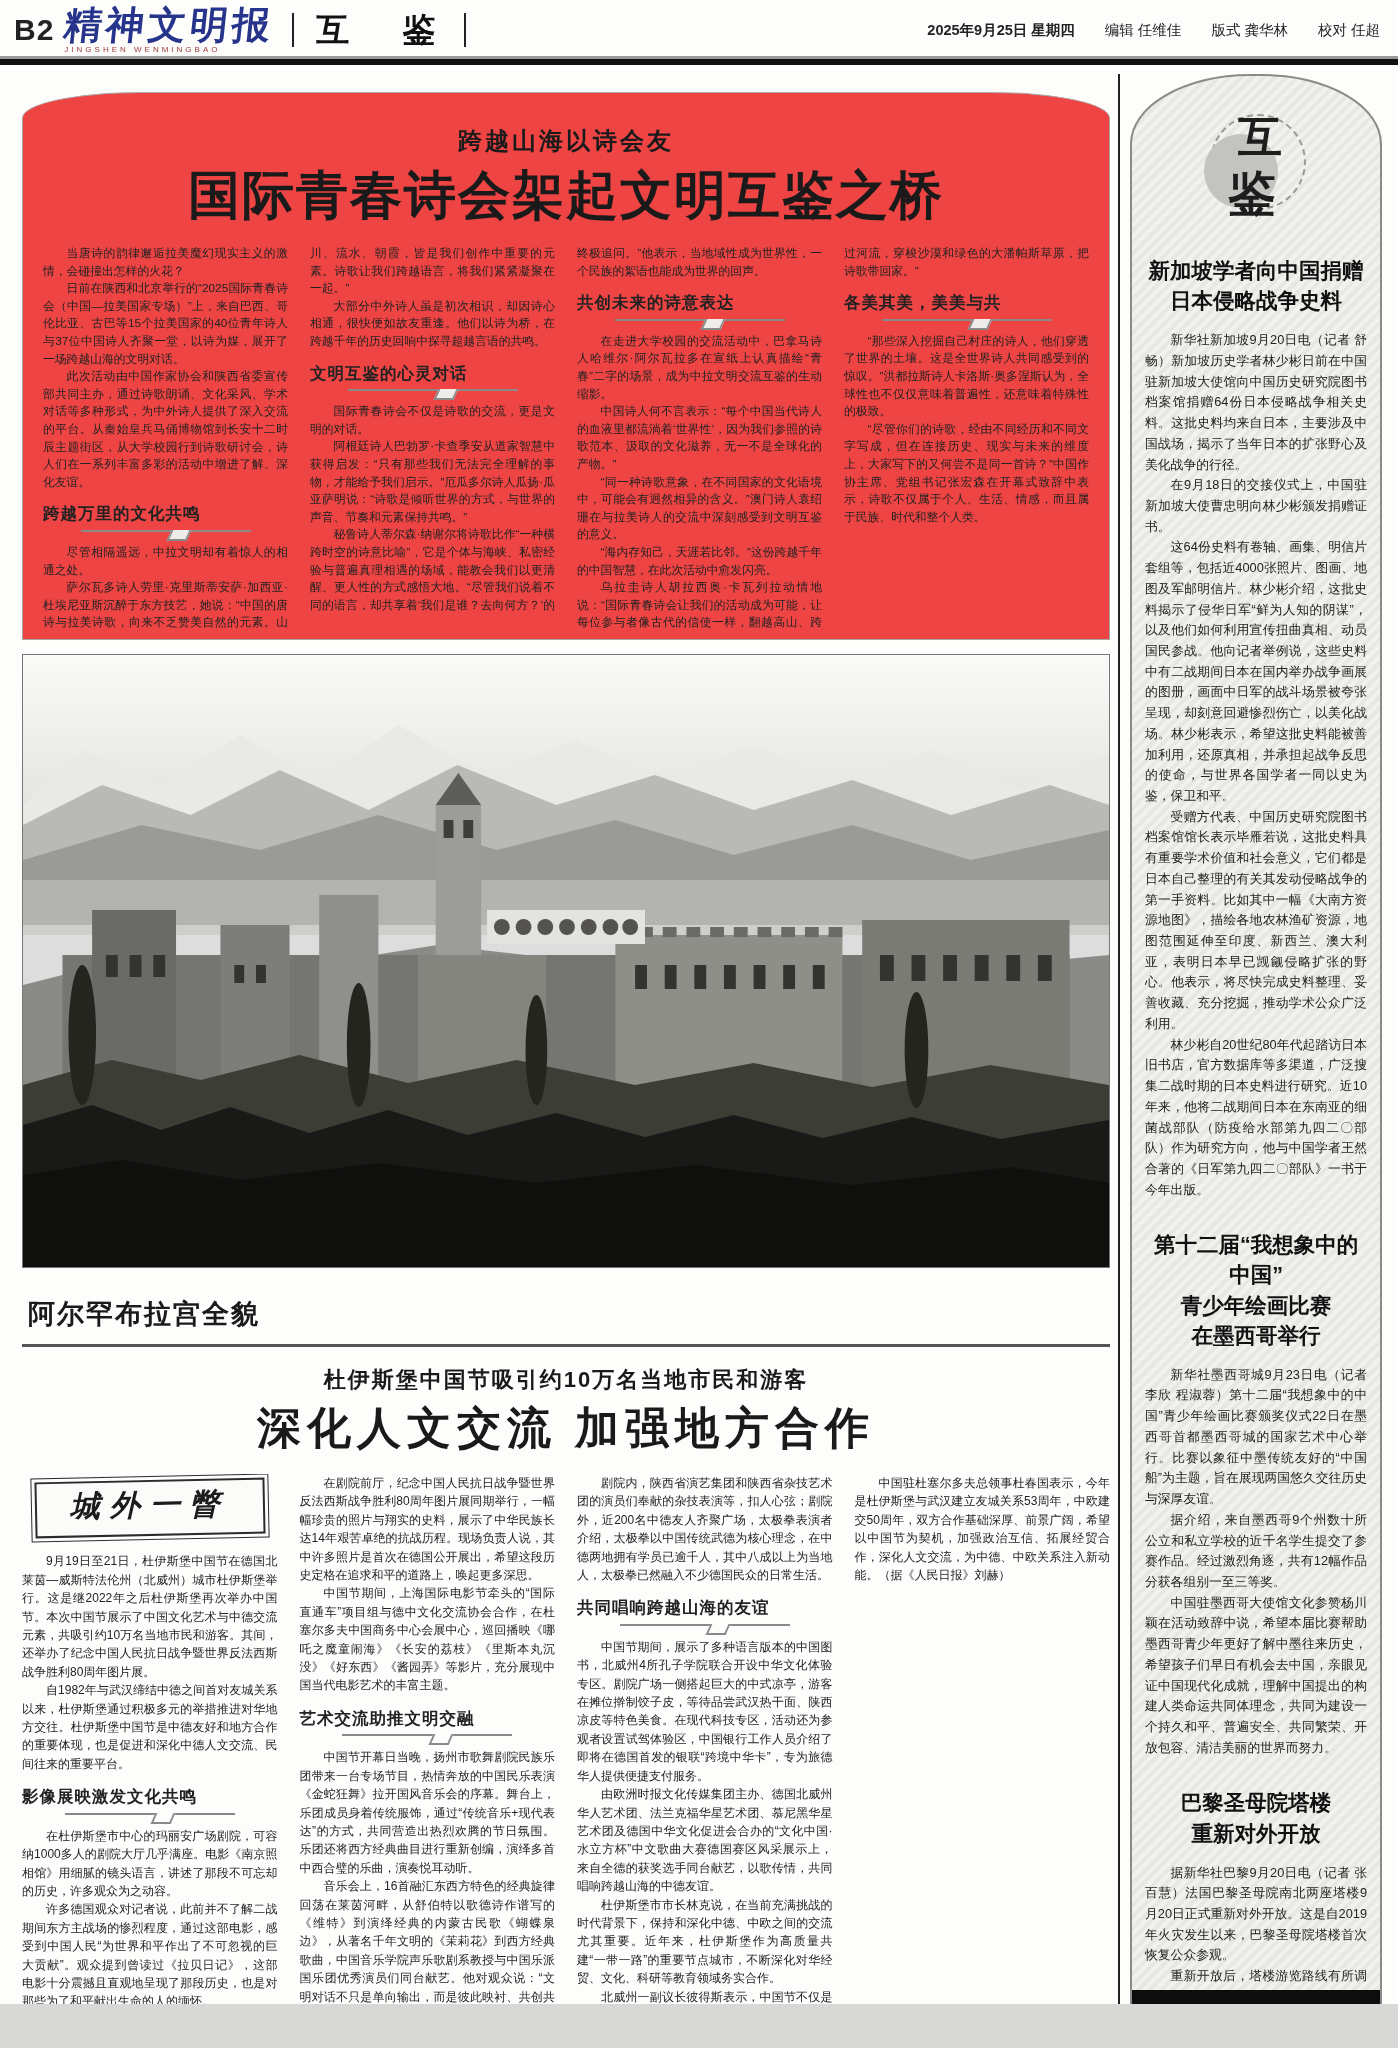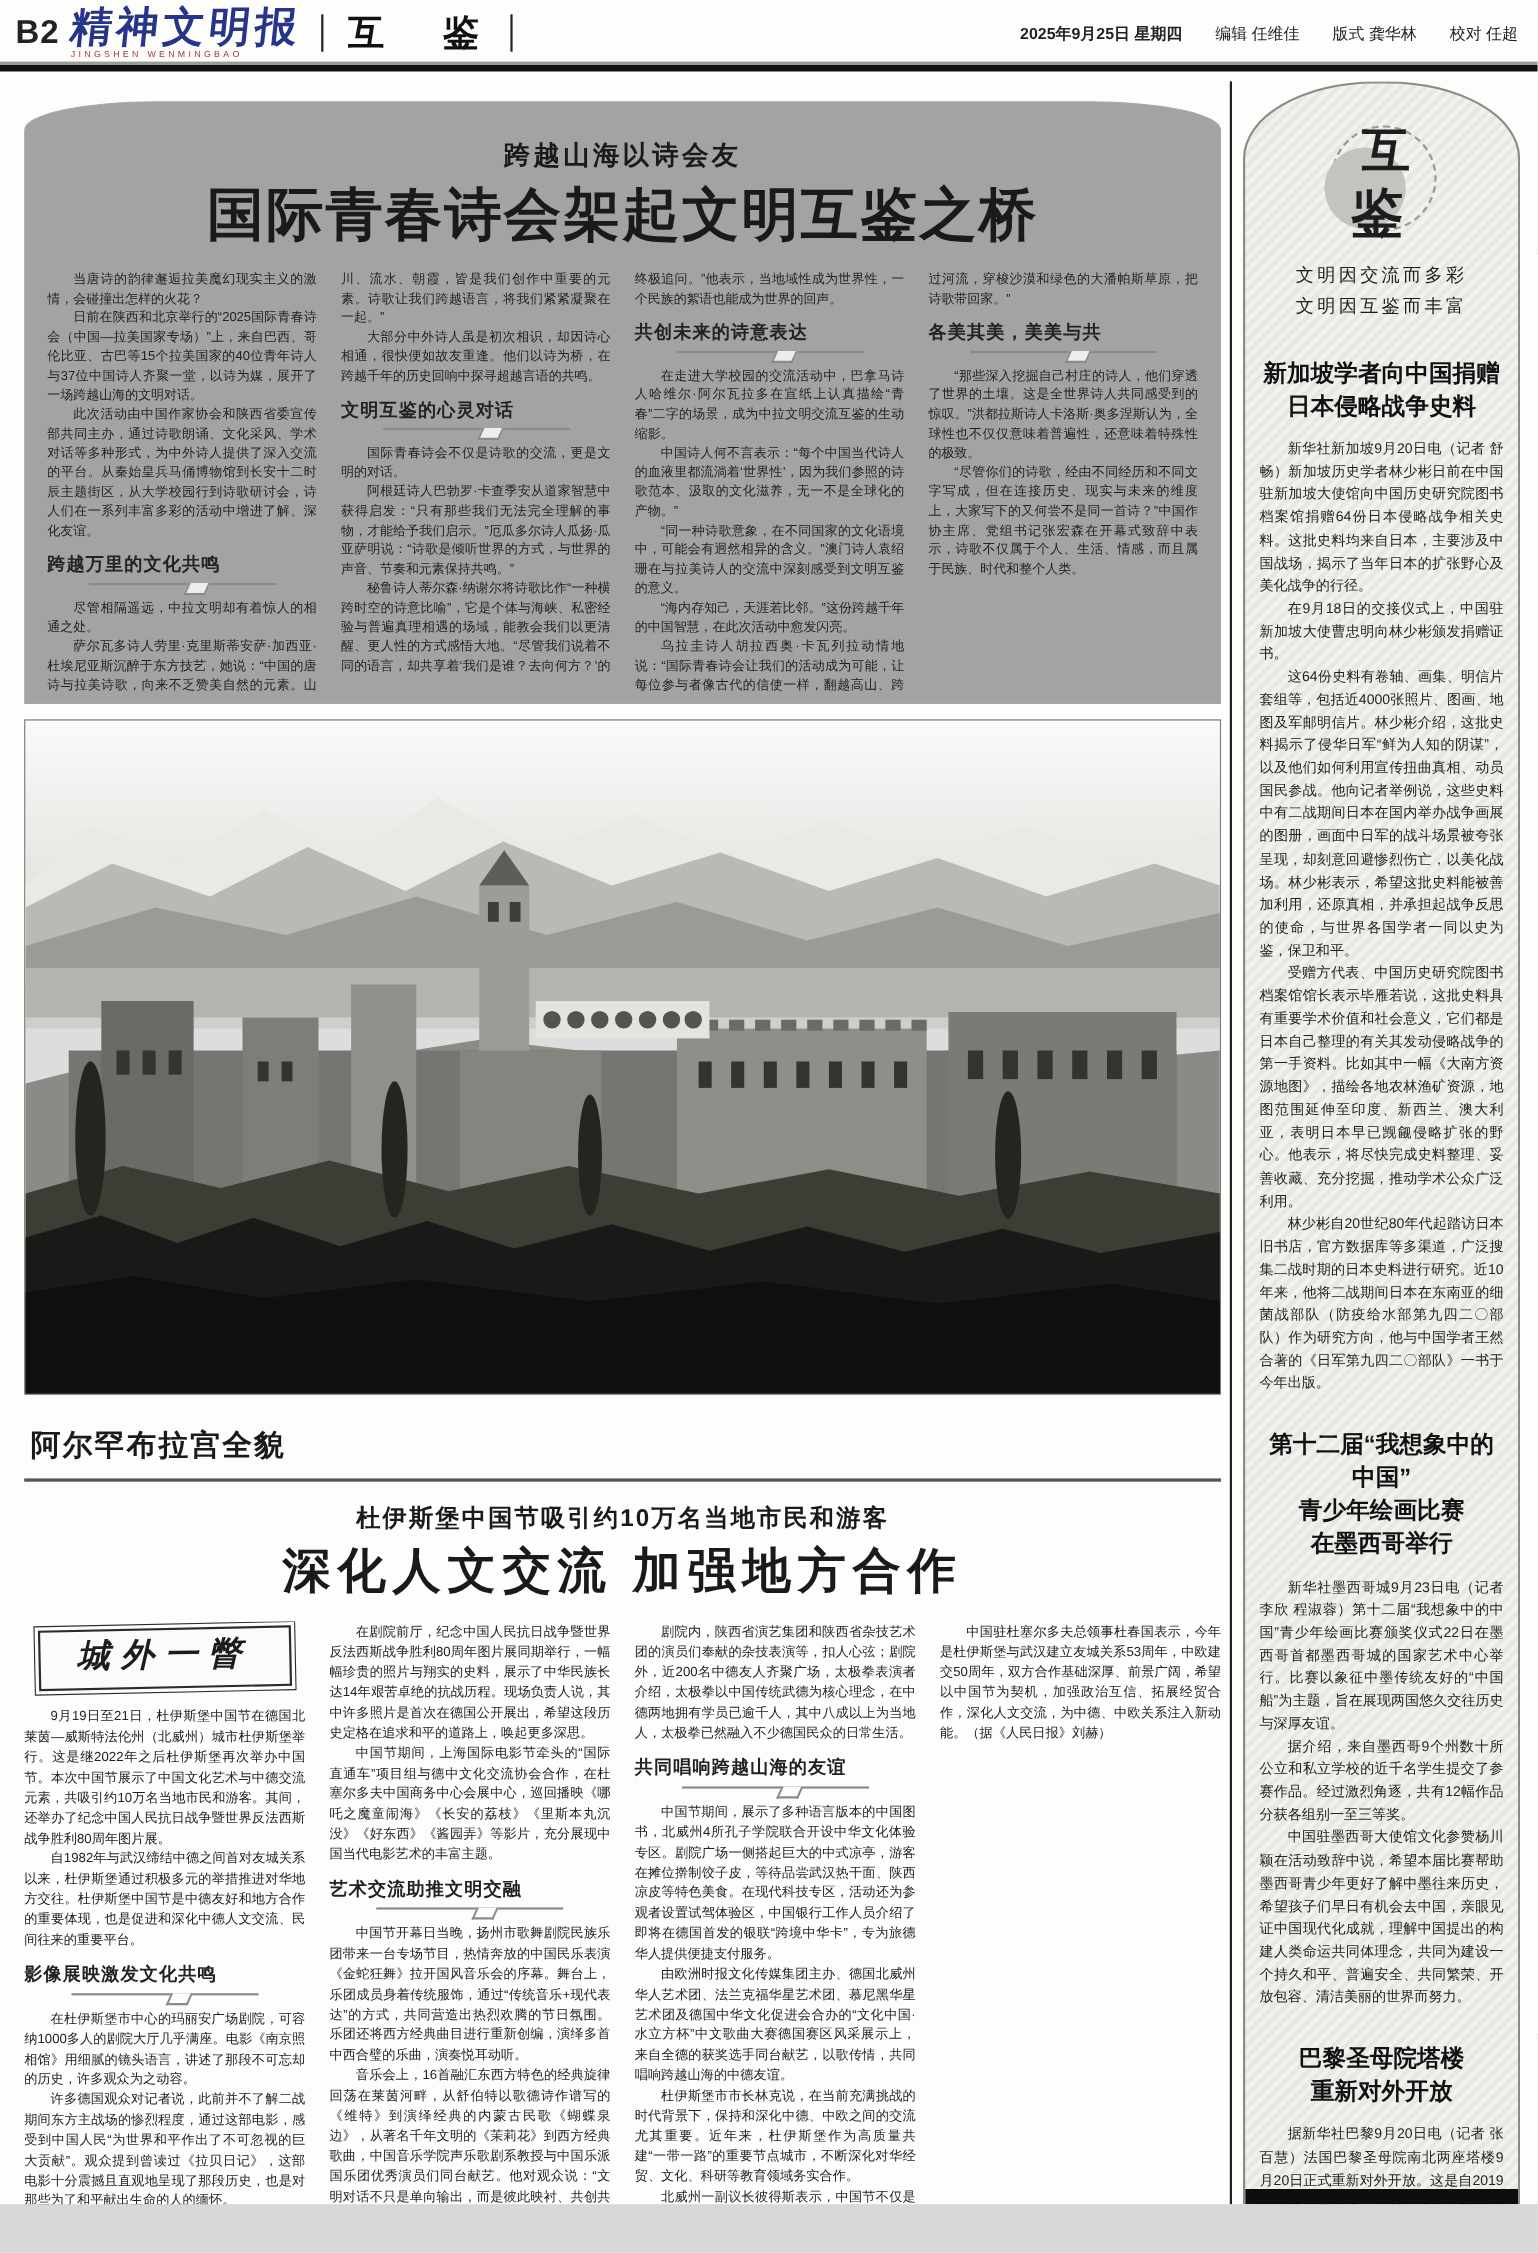--- a/index.html
+++ b/index.html
@@ -14,21 +14,21 @@
   .hdr-sep{width:2px;height:34px;background:#222;margin:0 22px 0 18px;}
   .section-title{font-size:33px;font-weight:800;letter-spacing:22px;color:#111;}
   .hdr-sep2{width:2px;height:34px;background:#222;margin-left:6px;}
   .hdr-right{margin-left:auto;font-size:14.5px;color:#222;white-space:nowrap;}
   .hdr-right span{margin-left:26px;}
   .toprule{position:absolute;top:56px;left:0;right:0;height:9px;background:linear-gradient(#9a9a9a 0 3px,#111 3px 100%);}
   
   .bodywrap{position:absolute;top:74px;left:22px;right:16px;bottom:0;display:flex;gap:10px;}
   .leftcol{width:1098px;flex:none;border-right:2px solid #222;padding-right:8px;box-sizing:border-box;}
   
-  .panel{background:#a3a3a3;border:1px solid #a8a8a4;border-radius:120px 120px 0 0/26px 26px 0 0;
+  .panel{background:#ef4444;border:1px solid #a8a8a4;border-radius:120px 120px 0 0/26px 26px 0 0;
          margin-top:18px;padding:26px 20px 12px 20px;height:548px;box-sizing:border-box;overflow:hidden;}
   .kicker{text-align:center;font-size:24px;font-weight:600;letter-spacing:3px;margin:6px 0 4px;}
   .headline{text-align:center;font-size:52px;font-weight:900;letter-spacing:2px;margin:0 0 16px;}
   .flow{column-count:4;column-gap:22px;column-fill:auto;height:398px;overflow:hidden;
         font-size:11.8px;line-height:17.6px;text-align:justify;color:#222;}
   .flow p{margin:0;text-indent:2em;}
   h3.sub{break-inside:avoid;text-align:left;font-size:16.5px;font-weight:800;margin:14px 0 12px;letter-spacing:1px;}
   .subline{display:block;position:relative;width:170px;margin:7px auto 0;border-top:2px solid #8a8a8a;}
   .subline::after{content:"";position:absolute;left:52%;top:-2px;width:16px;height:9px;
                   border:2px solid #8a8a8a;border-top:none;background:#eeedea;transform:skewX(-24deg);}
@@ -261,24 +261,20 @@
       </div>
     </div>
 
     <div class="sidebar">
       <div class="seal">
         <div class="ring"></div>
         <div class="blob"></div>
         <div class="ch1">互</div>
         <div class="ch2">鉴</div>
       </div>
-      <div class="motto">
-        <div>文明因交流而多彩</div>
-        <div>文明因互鉴而丰富</div>
-      </div>
 
       <h2 class="sb-h">新加坡学者向中国捐赠
 日本侵略战争史料</h2>
       <div class="sb-b">
           <p>新华社新加坡9月20日电（记者 舒畅）新加坡历史学者林少彬日前在中国驻新加坡大使馆向中国历史研究院图书档案馆捐赠64份日本侵略战争相关史料。这批史料均来自日本，主要涉及中国战场，揭示了当年日本的扩张野心及美化战争的行径。</p>
           <p>在9月18日的交接仪式上，中国驻新加坡大使曹忠明向林少彬颁发捐赠证书。</p>
           <p>这64份史料有卷轴、画集、明信片套组等，包括近4000张照片、图画、地图及军邮明信片。林少彬介绍，这批史料揭示了侵华日军“鲜为人知的阴谋”，以及他们如何利用宣传扭曲真相、动员国民参战。他向记者举例说，这些史料中有二战期间日本在国内举办战争画展的图册，画面中日军的战斗场景被夸张呈现，却刻意回避惨烈伤亡，以美化战场。林少彬表示，希望这批史料能被善加利用，还原真相，并承担起战争反思的使命，与世界各国学者一同以史为鉴，保卫和平。</p>
           <p>受赠方代表、中国历史研究院图书档案馆馆长表示毕雁若说，这批史料具有重要学术价值和社会意义，它们都是日本自己整理的有关其发动侵略战争的第一手资料。比如其中一幅《大南方资源地图》，描绘各地农林渔矿资源，地图范围延伸至印度、新西兰、澳大利亚，表明日本早已觊觎侵略扩张的野心。他表示，将尽快完成史料整理、妥善收藏、充分挖掘，推动学术公众广泛利用。</p>
           <p>林少彬自20世纪80年代起踏访日本旧书店，官方数据库等多渠道，广泛搜集二战时期的日本史料进行研究。近10年来，他将二战期间日本在东南亚的细菌战部队（防疫给水部第九四二〇部队）作为研究方向，他与中国学者王然合著的《日军第九四二〇部队》一书于今年出版。</p>
         </div>

